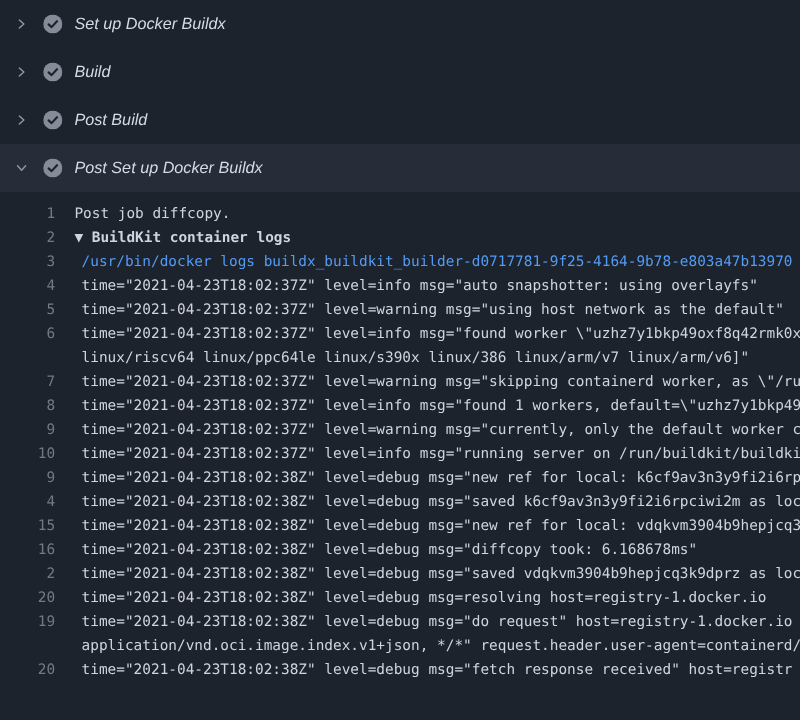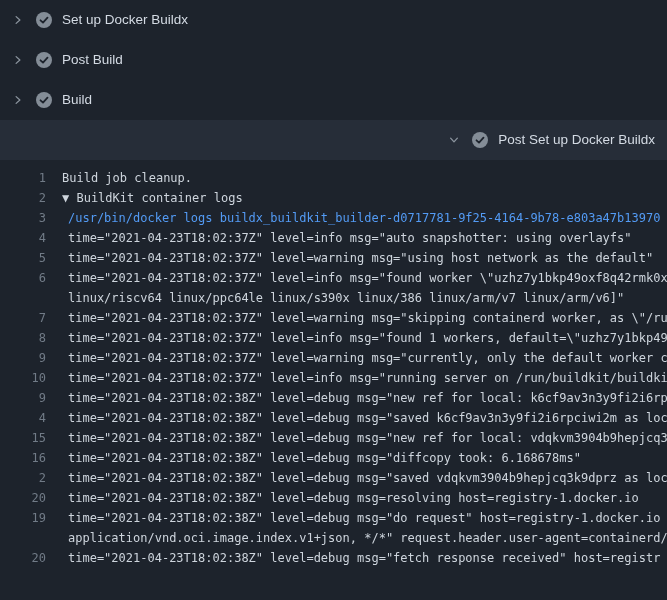--- a/index.html
+++ b/index.html
@@ -9,38 +9,39 @@
   body {
     background: var(--page-bg, #1d232c);
     font-family: "Liberation Sans", sans-serif;
   }
   .steps { width: 100%; }
   .step-header {
     display: flex; align-items: center;
     height: 40px; padding: 0 12px;
     cursor: pointer;
   }
-  .step-header.expanded { background: var(--expanded-header-bg, #252c37); justify-content: flex-end; }
+  .step-header.expanded { background: var(--expanded-header-bg, #252c37); }
   .chevron {
     width: 12px; height: 12px; flex: 0 0 12px;
     display: flex; align-items: center; justify-content: center;
     margin-right: 12px;
     color: var(--chevron-color, #8b949e);
   }
   .check {
     width: 16px; height: 16px; flex: 0 0 16px;
     display: flex; align-items: center; justify-content: center;
     margin-right: 10px;
     color: var(--check-circle-color, #848d97);
   }
   .step-title {
     color: var(--title-color, #d4dbe4);
     font-size: 13.5px;
     line-height: 40px;
     white-space: nowrap;
+    font-style: italic;
   }
   .log {
     padding-top: 8px;
     font-family: "DejaVu Sans Mono", monospace;
     font-size: 12px;
     line-height: 20px;
     color: var(--log-text-color, #ced5dd);
   }
   .log-row { display: flex; white-space: pre; height: 20px; }
   .ln {
@@ -50,21 +51,21 @@
     color: var(--line-number-color, #717b87);
     user-select: none;
     cursor: pointer;
   }
   .lt { padding-left: 10px; }
   .log-row.indent .lt { padding-left: 16px; }
   .log-row.command .lt {
     color: var(--command-color, #539bf5);
     font-weight: normal;
   }
-  .log-row.group .lt { cursor: pointer; }
+  .log-row.group .lt { cursor: pointer; font-weight: bold; }
 </style>
 </head>
 <body>
 
 <div class="steps">
 
   <div class="step-header">
     <span class="chevron">
       <svg width="12" height="12" viewBox="0 0 16 16" fill="none">
           <path d="M5.5 3.5 L10.5 8 L5.5 12.5" stroke="currentColor" stroke-width="1.7" stroke-linecap="round" stroke-linejoin="round"></path>
@@ -84,57 +85,57 @@
       <svg width="12" height="12" viewBox="0 0 16 16" fill="none">
           <path d="M5.5 3.5 L10.5 8 L5.5 12.5" stroke="currentColor" stroke-width="1.7" stroke-linecap="round" stroke-linejoin="round"></path>
         </svg>
     </span>
     <span class="check">
       <svg width="16" height="16" viewBox="0 0 16 16">
           <circle cx="8" cy="8" r="8" fill="currentColor"></circle>
           <path d="M4.5 8.3 L7 10.6 L11.5 5.7" fill="none" style="stroke: var(--page-bg, #1d232c);" stroke-width="1.8" stroke-linecap="round" stroke-linejoin="round"></path>
         </svg>
     </span>
-    <span class="step-title">Post Build</span>
+    <span class="step-title">Build</span>
   </div>
 
   <div class="step-header">
     <span class="chevron">
       <svg width="12" height="12" viewBox="0 0 16 16" fill="none">
           <path d="M5.5 3.5 L10.5 8 L5.5 12.5" stroke="currentColor" stroke-width="1.7" stroke-linecap="round" stroke-linejoin="round"></path>
         </svg>
     </span>
     <span class="check">
       <svg width="16" height="16" viewBox="0 0 16 16">
           <circle cx="8" cy="8" r="8" fill="currentColor"></circle>
           <path d="M4.5 8.3 L7 10.6 L11.5 5.7" fill="none" style="stroke: var(--page-bg, #1d232c);" stroke-width="1.8" stroke-linecap="round" stroke-linejoin="round"></path>
         </svg>
     </span>
-    <span class="step-title">Build</span>
+    <span class="step-title">Post Build</span>
   </div>
 
   <div class="step-header expanded">
     <span class="chevron">
       <svg width="12" height="12" viewBox="0 0 16 16" fill="none">
           <path d="M3.5 5.5 L8 10.5 L12.5 5.5" stroke="currentColor" stroke-width="1.7" stroke-linecap="round" stroke-linejoin="round"></path>
         </svg>
     </span>
     <span class="check">
       <svg width="16" height="16" viewBox="0 0 16 16">
           <circle cx="8" cy="8" r="8" fill="currentColor"></circle>
           <path d="M4.5 8.3 L7 10.6 L11.5 5.7" fill="none" style="stroke: var(--page-bg, #1d232c);" stroke-width="1.8" stroke-linecap="round" stroke-linejoin="round"></path>
         </svg>
     </span>
     <span class="step-title">Post Set up Docker Buildx</span>
   </div>
 
 </div>
 
 <div class="log" id="log">
-    <div class="log-row"><span class="ln">1</span><span class="lt">Build job cleanup.</span></div>
+    <div class="log-row"><span class="ln">1</span><span class="lt">Post job diffcopy.</span></div>
     <div class="log-row group"><span class="ln">2</span><span class="lt">▼ BuildKit container logs</span></div>
     <div class="log-row command indent"><span class="ln">3</span><span class="lt">/usr/bin/docker logs buildx_buildkit_builder-d0717781-9f25-4164-9b78-e803a47b13970</span></div>
     <div class="log-row indent"><span class="ln">4</span><span class="lt">time="2021-04-23T18:02:37Z" level=info msg="auto snapshotter: using overlayfs"</span></div>
     <div class="log-row indent"><span class="ln">5</span><span class="lt">time="2021-04-23T18:02:37Z" level=warning msg="using host network as the default"</span></div>
     <div class="log-row indent"><span class="ln">6</span><span class="lt">time="2021-04-23T18:02:37Z" level=info msg="found worker \"uzhz7y1bkp49oxf8q42rmk0xj</span></div>
     <div class="log-row indent"><span class="ln"></span><span class="lt">linux/riscv64 linux/ppc64le linux/s390x linux/386 linux/arm/v7 linux/arm/v6]"</span></div>
     <div class="log-row indent"><span class="ln">7</span><span class="lt">time="2021-04-23T18:02:37Z" level=warning msg="skipping containerd worker, as \"/run</span></div>
     <div class="log-row indent"><span class="ln">8</span><span class="lt">time="2021-04-23T18:02:37Z" level=info msg="found 1 workers, default=\"uzhz7y1bkp49o</span></div>
     <div class="log-row indent"><span class="ln">9</span><span class="lt">time="2021-04-23T18:02:37Z" level=warning msg="currently, only the default worker ca</span></div>
     <div class="log-row indent"><span class="ln">10</span><span class="lt">time="2021-04-23T18:02:37Z" level=info msg="running server on /run/buildkit/buildkit</span></div>

